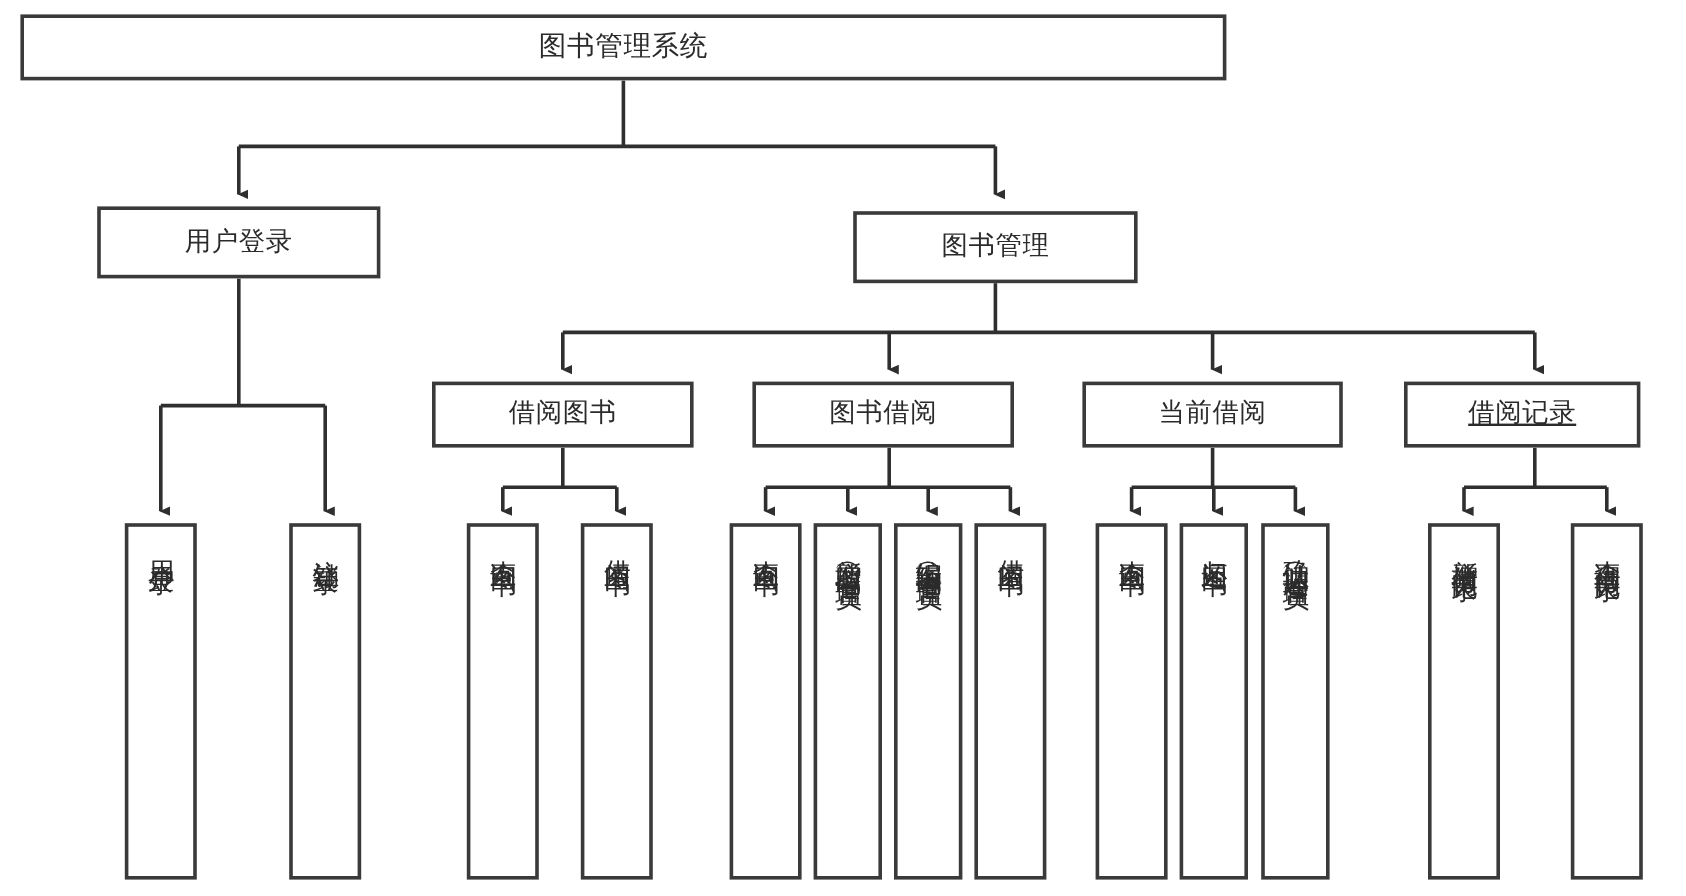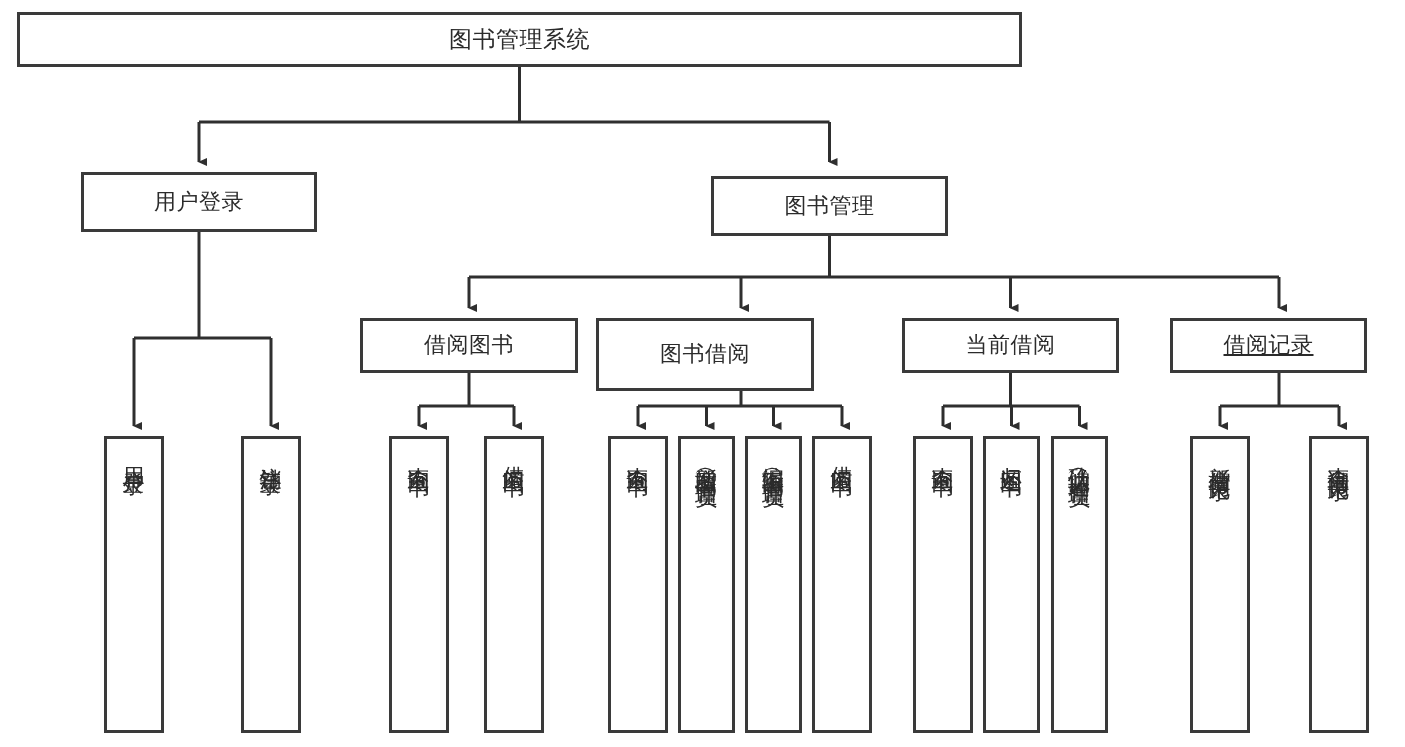--- a/index.html
+++ b/index.html
@@ -120,21 +120,21 @@
       </div>
       <div class="node level1" style="left: 81px; top: 172px; width: 236px; height: 60px;">
         <div class="label">用户登录</div>
       </div>
       <div class="node level1" style="left: 711px; top: 176px; width: 237px; height: 60px;">
         <div class="label">图书管理</div>
       </div>
       <div class="node level2" style="left: 360px; top: 318px; width: 218px; height: 55px;">
         <div class="label">借阅图书</div>
       </div>
-      <div class="node level2" style="left: 596px; top: 318px; width: 218px; height: 73px;">
+      <div class="node level2" style="left: 627px; top: 318px; width: 218px; height: 55px;">
         <div class="label">图书借阅</div>
       </div>
       <div class="node level2" style="left: 902px; top: 318px; width: 217px; height: 55px;">
         <div class="label">当前借阅</div>
       </div>
       <div class="node level2" style="left: 1170px; top: 318px; width: 197px; height: 55px; text-decoration: underline;">
         <div class="label">借阅记录</div>
       </div>
       <div class="node leaf" style="left: 104px; top: 436px; width: 60px; height: 297px;">
         <div class="label">用户登录</div>

